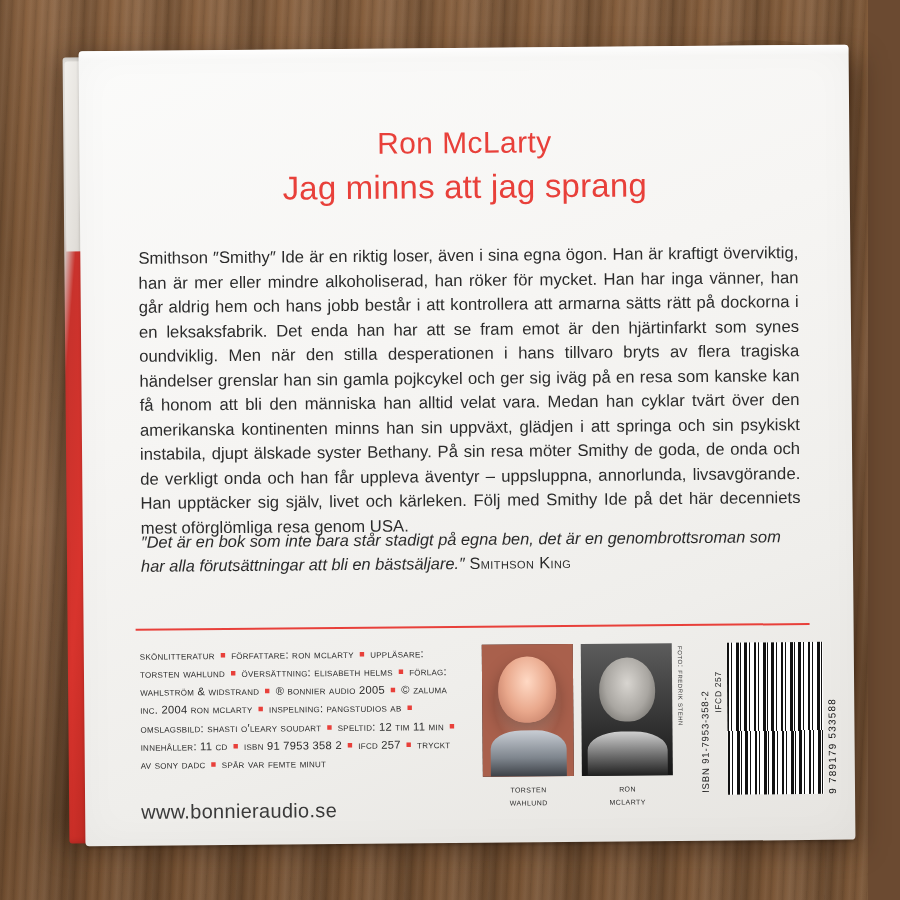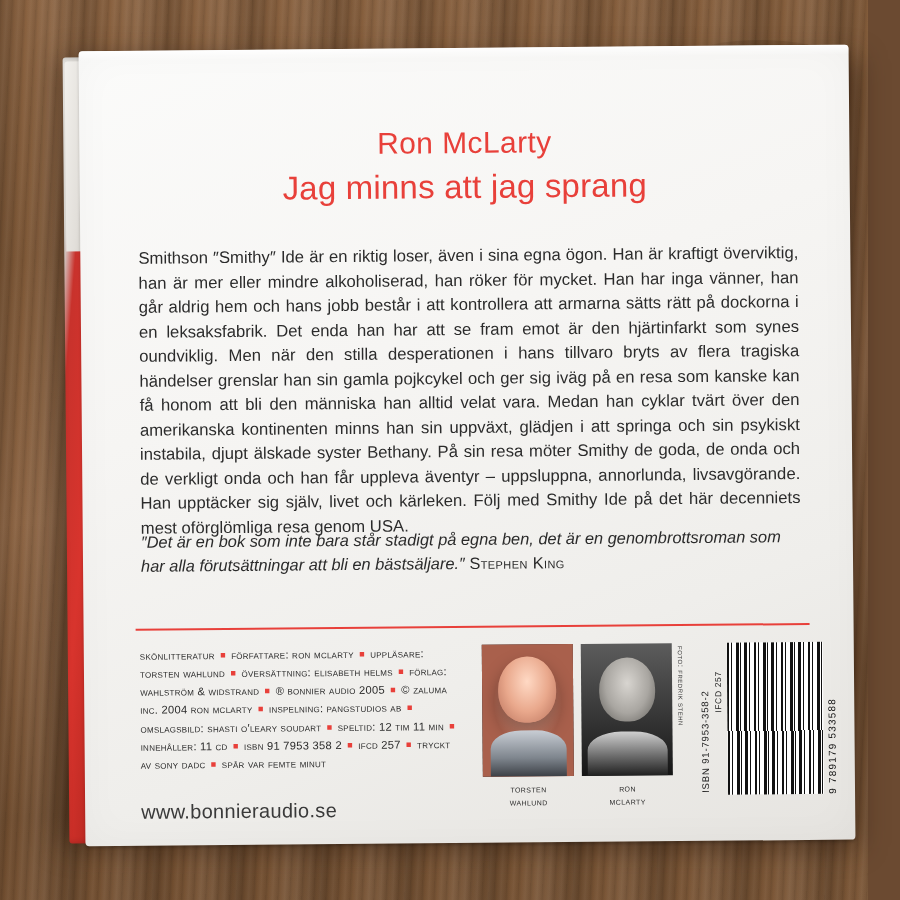--- a/index.html
+++ b/index.html
@@ -333,21 +333,21 @@
 
       <div class="titleblock">
         <div class="author">Ron McLarty</div>
         <div class="booktitle">Jag minns att jag sprang</div>
       </div>
 
       <div class="blurb">Smithson ″Smithy″ Ide är en riktig loser, även i sina egna ögon. Han är kraftigt övervik­tig, han är mer eller mindre alkoholiserad, han röker för mycket. Han har inga vänner, han går aldrig hem och hans jobb består i att kontrollera att armarna sätts rätt på dockorna i en leksaksfabrik. Det enda han har att se fram emot är den hjärtinfarkt som synes oundviklig. Men när den stilla desperationen i hans tillvaro bryts av flera tragiska händelser grenslar han sin gamla pojkcykel och ger sig iväg på en resa som kanske kan få honom att bli den människa han alltid velat vara. Medan han cyklar tvärt över den amerikanska kontinenten minns han sin uppväxt, glädjen i att springa och sin psykiskt instabila, djupt älskade syster Bethany. På sin resa möter Smithy de goda, de onda och de verkligt onda och han får uppleva äventyr – uppsluppna, annorlunda, livsavgörande. Han upptäcker sig själv, livet och kärleken. Följ med Smithy Ide på det här decenniets mest oförglömliga resa genom USA.</div>
 
       <div class="quote">
         <span>″Det är en bok som inte bara står stadigt på egna ben, det är en genombrottsroman som har alla förutsättningar att bli en bästsäljare.″</span>
-        <span class="attrib">Stephen King</span>
+        <span class="attrib">Smithson King</span>
       </div>
 
       <div class="divider"></div>
 
       <div class="credits">Skönlitteratur <span class="sq">■</span> Författare: Ron McLarty <span class="sq">■</span> Uppläsare: Torsten Wahlund <span class="sq">■</span> Översättning: Elisabeth Helms <span class="sq">■</span> Förlag: Wahlström &amp; Widstrand <span class="sq">■</span> ® Bonnier Audio 2005 <span class="sq">■</span> © Zaluma Inc. 2004 Ron McLarty <span class="sq">■</span> Inspelning: Pangstudios AB <span class="sq">■</span> Omslagsbild: Shasti O′Leary Soudart <span class="sq">■</span> Speltid: 12 tim 11 min <span class="sq">■</span> Innehåller: 11 CD <span class="sq">■</span> ISBN 91 7953 358 2 <span class="sq">■</span> IFCD 257 <span class="sq">■</span> Tryckt av Sony DADC <span class="sq">■</span> Spår var femte minut</div>
 
       <div class="website">www.bonnieraudio.se</div>
 
       <div class="photos">
         <div class="photo-row">

